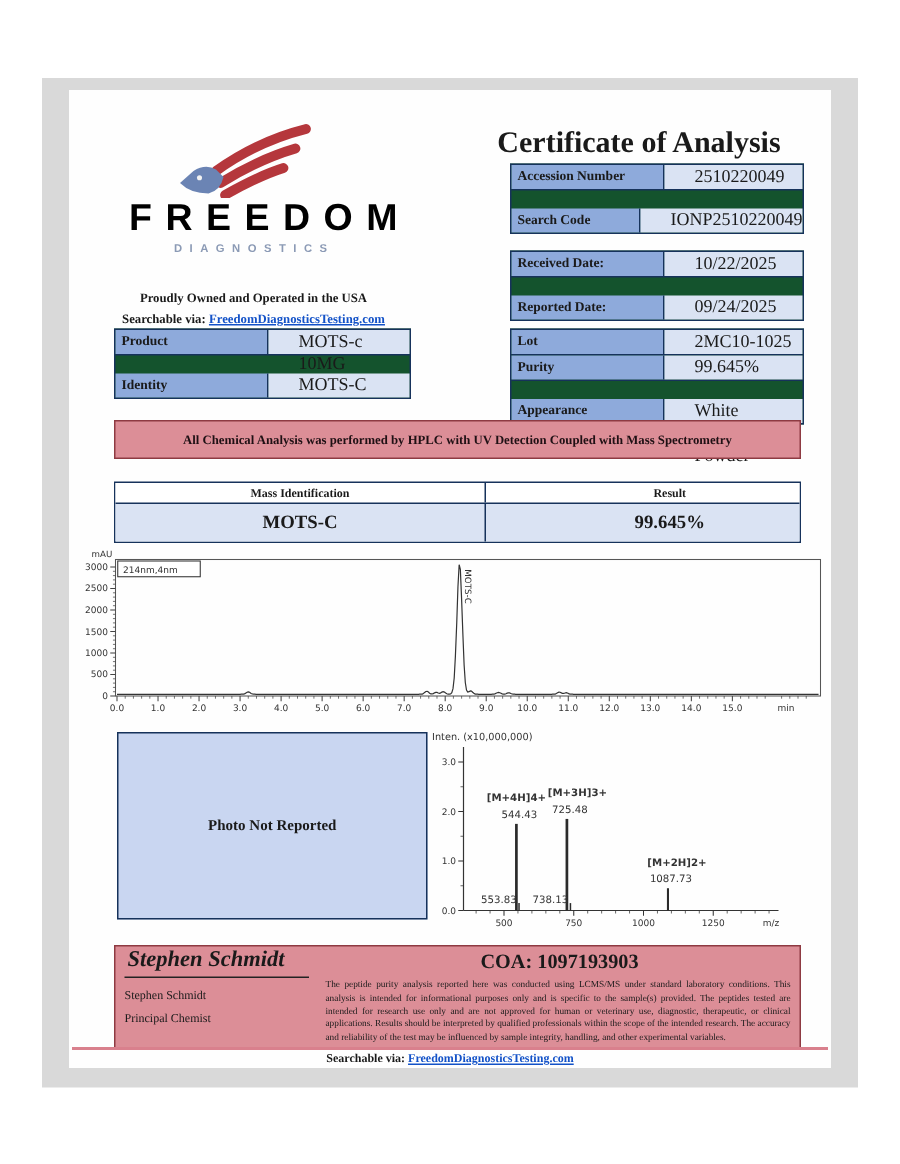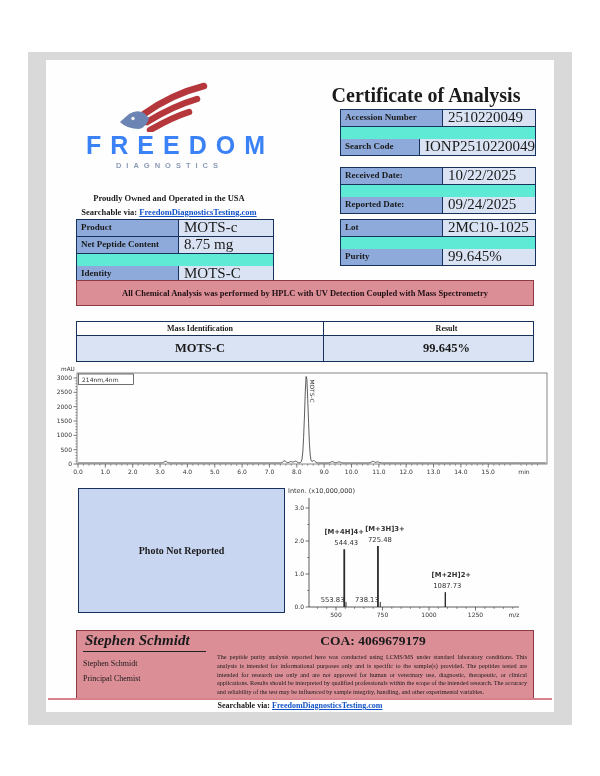--- a/index.html
+++ b/index.html
@@ -4,32 +4,32 @@
 <style>
   html,body{margin:0;padding:0;background:#ffffff;}
   body{width:600px;height:776px;position:relative;font-family:"Liberation Serif","DejaVu Serif",serif;color:#1a1a1a;}
   .mat{position:absolute;left:28px;top:52px;width:544px;height:673px;background:#d9d9d9;}
   .page{position:absolute;left:18px;top:8px;width:508px;height:652px;background:#fefefe;}
   .page > div, .page > svg{position:absolute;}
 
   
   .logo-block{left:31px;top:20px;width:180px;text-align:center;}
   .eagle{width:110px;height:52px;display:block;margin:0 auto;}
-  .brand{font-family:"Liberation Sans","DejaVu Sans",sans-serif;font-size:25px;font-weight:bold;color:#3b82f6;letter-spacing:9px;padding-left:9px;line-height:26px;}
+  .brand{font-family:"Liberation Sans","DejaVu Sans",sans-serif;font-size:25px;font-weight:bold;color:#000000;letter-spacing:9px;padding-left:9px;line-height:26px;}
   .subbrand{font-family:"Liberation Sans","DejaVu Sans",sans-serif;font-size:7.5px;font-weight:bold;color:#8b9ab5;letter-spacing:5px;padding-left:5px;margin-top:3px;}
   .tagline{left:23px;top:133px;width:200px;text-align:center;font-weight:bold;font-size:8.5px;}
   .searchable{left:23px;top:147px;width:200px;text-align:center;font-size:8.5px;font-weight:bold;}
   .link{color:#1352c8;text-decoration:underline;cursor:pointer;}
 
   
-  .kv{border:1px solid #16325b;background:#5eead4;font-family:Liberation Serif, serif;}
+  .kv{border:1px solid #16325b;background:#14532d;font-family:Liberation Serif, serif;}
   .kv-row{display:flex;height:16px;border-bottom:1px solid #16325b;}
   .kv-row:last-child{border-bottom:none;margin-top:12px;}
   .kv-label{width:97px;background:#8eaadb;border-right:1px solid #16325b;font-weight:bold;padding-left:4px;line-height:15px;font-size:9px;}
-  .kv-value{flex:1;background:#dae3f3;padding-left:5px;line-height:15px;font-size:15px;}
+  .kv-value{flex:1;background:#dae3f3;padding-left:20px;line-height:15px;font-size:12px;}
 
   .cert-title{left:270px;top:24px;width:220px;text-align:center;font-size:20px;font-weight:bold;}
 
   .banner{left:30px;top:220px;width:456px;height:24px;background:#dc8e97;border:1px solid #8e3a42;text-align:center;line-height:24px;font-size:8.5px;font-weight:bold;color:#1f1014;}
 
   .result-table{left:30px;top:261px;width:456px;border:1px solid #16325b;}
   .rrow{display:flex;gap:36px;}
   .rhead{height:13px;border-bottom:1px solid #16325b;background:#fff;}
   .rhead .rc{font-size:8px;font-weight:bold;line-height:13px;}
   .rval{height:25px;background:#dae3f3;}
@@ -80,24 +80,20 @@
       <span>Searchable via:</span>
       <a class="link">FreedomDiagnosticsTesting.com</a>
     </div>
 
     <div class="kv" style="left:30px;top:159px;width:196px">
         <div class="kv-row">
           <div class="kv-label">Product</div>
           <div class="kv-value">MOTS-c 10MG</div>
         </div>
         <div class="kv-row">
-          <div class="kv-label">Net Peptide Content</div>
-          <div class="kv-value">8.75 mg</div>
-        </div>
-        <div class="kv-row">
           <div class="kv-label">Identity</div>
           <div class="kv-value">MOTS-C</div>
         </div>
       </div>
 
     <div class="cert-title">Certificate of Analysis</div>
 
     <div class="kv" style="left:294px;top:49px;width:194px">
         <div class="kv-row">
           <div class="kv-label">Accession Number</div>
@@ -119,20 +115,24 @@
         </div>
       </div>
     <div class="kv" style="left:294px;top:159px;width:194px">
         <div class="kv-row">
           <div class="kv-label">Lot</div>
           <div class="kv-value">2MC10-1025</div>
         </div>
         <div class="kv-row">
           <div class="kv-label">Purity</div>
           <div class="kv-value">99.645%</div>
+        </div>
+        <div class="kv-row">
+          <div class="kv-label">Appearance</div>
+          <div class="kv-value">White Lyophilized Powder</div>
         </div>
       </div>
 
     <div class="banner">All Chemical Analysis was performed by HPLC with UV Detection Coupled with Mass Spectrometry</div>
 
     <div class="result-table">
       <div class="rrow rhead">
         <div class="rc c1">Mass Identification</div>
         <div class="rc c2">Result</div>
       </div>
@@ -348,21 +348,21 @@
         <text x="96.79218" y="120" text-anchor="end" font-size="6.8" fill="#1a1a1a">738.13</text>
         <line x1="163.31778" y1="125" x2="163.31778" y2="110.15" stroke="#2b2b2b" stroke-width="1.4"></line>
         <text x="169.31778" y="95.15" text-anchor="middle" font-size="6.8" font-weight="bold" fill="#1a1a1a">[M+2H]2+</text>
         <text x="165.31778" y="106.15" text-anchor="middle" font-size="6.8" fill="#1a1a1a">1087.73</text>
       </svg>
 
     <div class="sig-block">
       <div class="sig-script">Stephen Schmidt</div>
       <div class="sig-name">Stephen Schmidt</div>
       <div class="sig-role">Principal Chemist</div>
-      <div class="coa">COA: 4069679179</div>
+      <div class="coa">COA: 1097193903</div>
       <div class="disclaimer">The peptide purity analysis reported here was conducted using LCMS/MS under standard laboratory conditions. This analysis is intended for informational purposes only and is specific to the sample(s) provided. The peptides tested are intended for research use only and are not approved for human or veterinary use, diagnostic, therapeutic, or clinical applications. Results should be interpreted by qualified professionals within the scope of the intended research. The accuracy and reliability of the test may be influenced by sample integrity, handling, and other experimental variables.</div>
     </div>
 
     <div class="divider"></div>
 
     <div class="footer">
       <div class="f-left">
         <span>Searchable via:</span>
         <a class="link">FreedomDiagnosticsTesting.com</a>
       </div>

